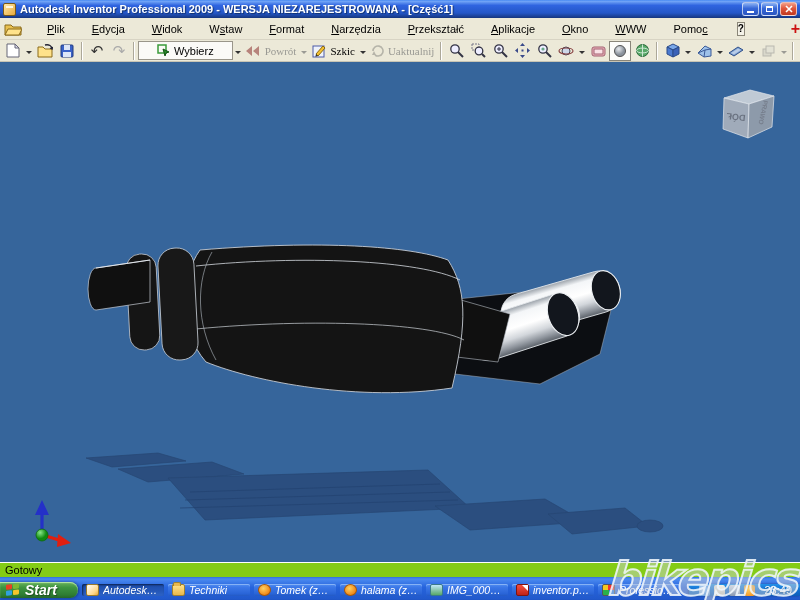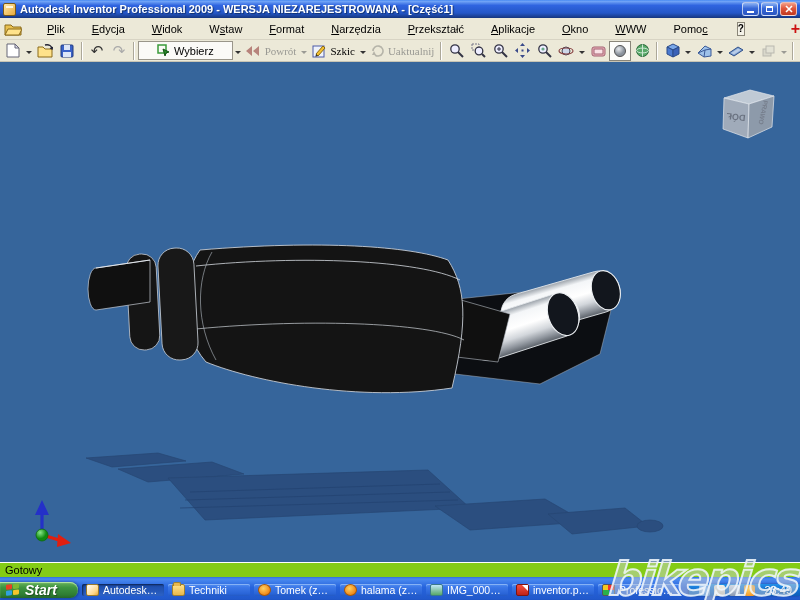--- a/index.html
+++ b/index.html
@@ -67,21 +67,21 @@
   .start-label { color:#fff; font-size:14px; font-weight:bold; font-style:italic; text-shadow:1px 1px 1px #1c4a1e; }
   .flag { width:14px; height:13px; display:grid; grid-template-columns:6px 6px; grid-template-rows:5px 5px;
     gap:1px; transform:skewY(-6deg); }
   .flag i { border-radius:1px; }
   .taskbtns { display:flex; gap:4px; padding:2px 4px; flex:1; overflow:hidden; }
   .taskbtn { width:82px; min-width:60px; display:flex; align-items:center; gap:4px; padding:0 4px; border-radius:2px;
     background:linear-gradient(180deg,#5591f2 0%,#3c78e8 25%,#2a65d8 80%,#245ac4 100%);
     box-shadow:inset 0 1px 0 #86b2f6; color:#fff; font-size:10.5px; }
   .taskbtn.active { background:linear-gradient(180deg,#1c4ba8 0%,#2457b8 60%,#2e63c8 100%);
     box-shadow:inset 1px 1px 2px rgba(0,0,0,.55); }
-  .taskbtn .lbl { white-space:nowrap; overflow:hidden; text-overflow:ellipsis; }
+  .taskbtn .lbl { white-space:nowrap; overflow:hidden; text-overflow:ellipsis;font-style:italic; }
   .tico { width:13px; height:12px; flex:0 0 auto; border-radius:2px; position:relative; }
   .tico.doc { background:linear-gradient(135deg,#fff,#ffd98a 70%,#e8a93c); border:1px solid #9a7a2a; }
   .tico.folder { background:linear-gradient(180deg,#ffe28a,#e8b84c); border:1px solid #a08030; border-radius:1px 2px 2px 2px; }
   .tico.folder::before { content:""; position:absolute; top:-3px; left:0; width:6px; height:3px; background:#e8b84c;
     border:1px solid #a08030; border-bottom:none; border-radius:2px 2px 0 0; }
   .tico.gadu { background:radial-gradient(circle at 40% 35%,#ffd060,#f08818 70%,#c86010); border-radius:50%; border:1px solid #a85808; }
   .tico.img { background:linear-gradient(180deg,#bfe8f8 0%,#58a868 100%); border:1px solid #3a7a8a; }
   .tico.pdf { background:linear-gradient(180deg,#f45040,#c02218); border:1px solid #801410; }
   .tico.pdf::before { content:""; position:absolute; right:0; top:0; border:3px solid #fff; border-left-color:transparent; border-bottom-color:transparent; }
   .tico.pf { background:conic-gradient(#e33 0 25%,#2a7ae0 25% 50%,#2ab04a 50% 75%,#f4c822 75%); border:1px solid #555; }

